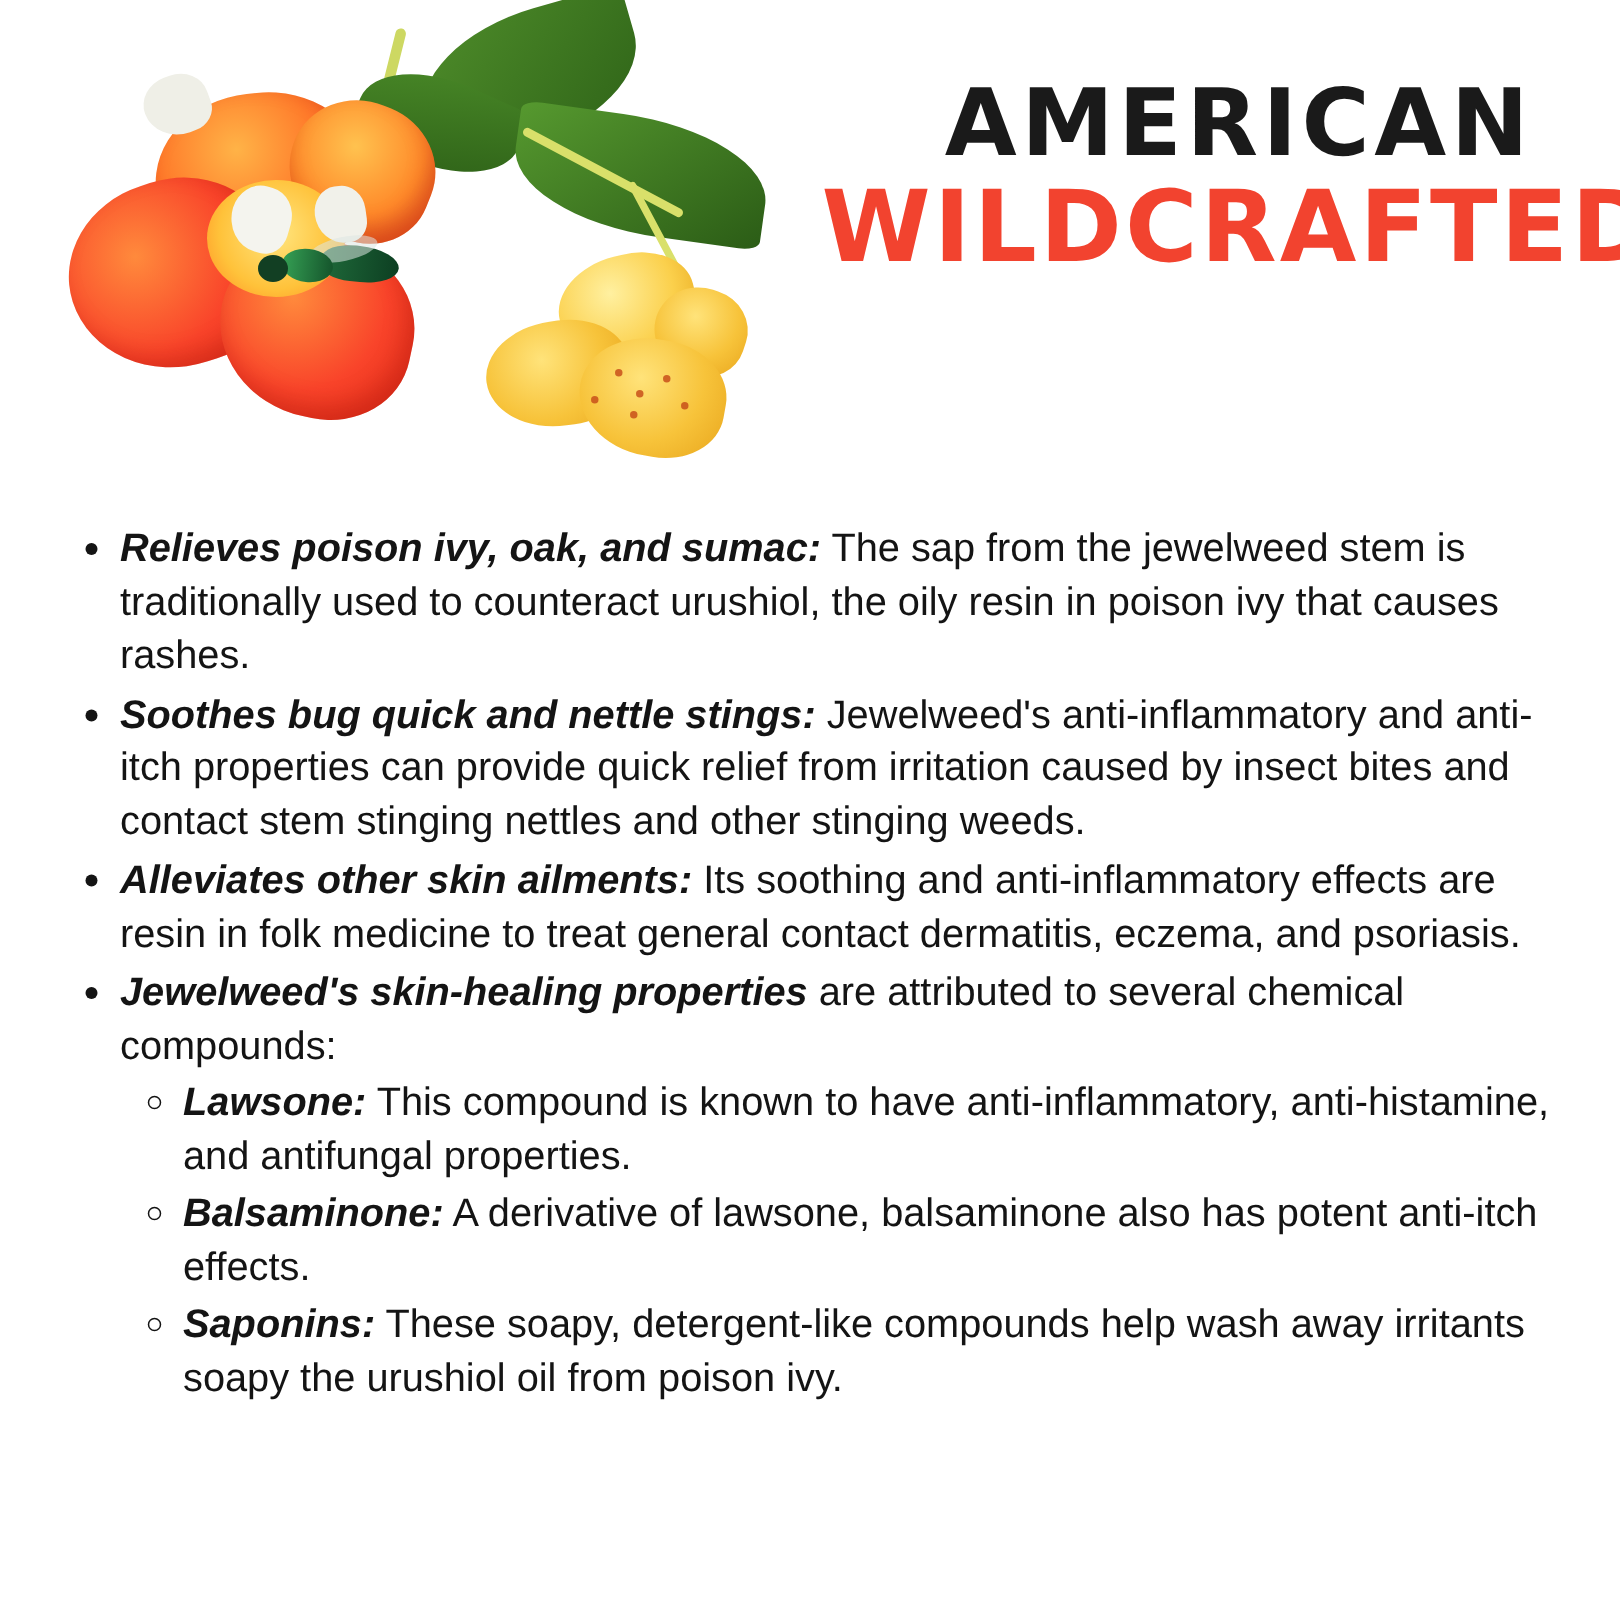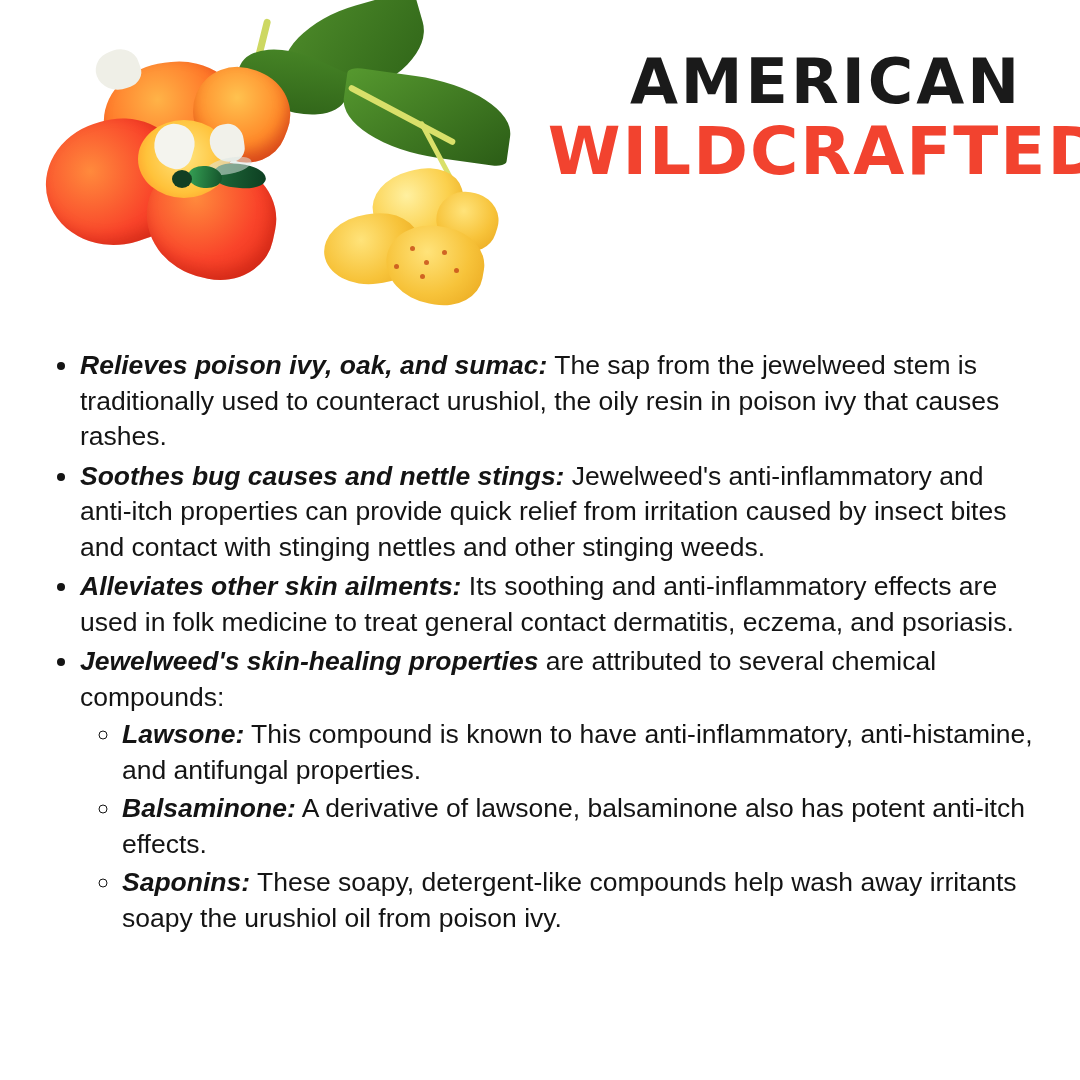--- a/index.html
+++ b/index.html
@@ -234,24 +234,24 @@
       <span class="title-line l-wild">WILDCRAFTED</span>
     </div>
   </div>
 
   <div class="content">
     <ul class="level1">
       <li>
         <span class="lead">Relieves poison ivy, oak, and sumac:</span><span> The sap from the jewelweed stem is traditionally used to counteract urushiol, the oily resin in poison ivy that causes rashes.</span>
       </li>
       <li>
-        <span class="lead">Soothes bug causes and nettle stings:</span><span> Jewelweed's anti-inflammatory and anti-itch properties can provide quick relief from irritation caused by insect bites and contact with stinging nettles and other stinging weeds.</span>
-      </li>
-      <li>
-        <span class="lead">Alleviates other skin ailments:</span><span> Its soothing and anti-inflammatory effects are used in folk medicine to treat general contact dermatitis, eczema, and psoriasis.</span>
+        <span class="lead">Soothes bug quick and nettle stings:</span><span> Jewelweed's anti-inflammatory and anti-itch properties can provide quick relief from irritation caused by insect bites and contact stem stinging nettles and other stinging weeds.</span>
+      </li>
+      <li>
+        <span class="lead">Alleviates other skin ailments:</span><span> Its soothing and anti-inflammatory effects are resin in folk medicine to treat general contact dermatitis, eczema, and psoriasis.</span>
       </li>
       <li>
         <span class="lead">Jewelweed's skin-healing properties</span><span> are attributed to several chemical compounds:</span>
         <ul class="level2">
           <li>
             <span class="lead">Lawsone:</span><span> This compound is known to have anti-inflammatory, anti-histamine, and antifungal properties.</span>
           </li>
           <li>
             <span class="lead">Balsaminone:</span><span> A derivative of lawsone, balsaminone also has potent anti-itch effects.</span>
           </li>

